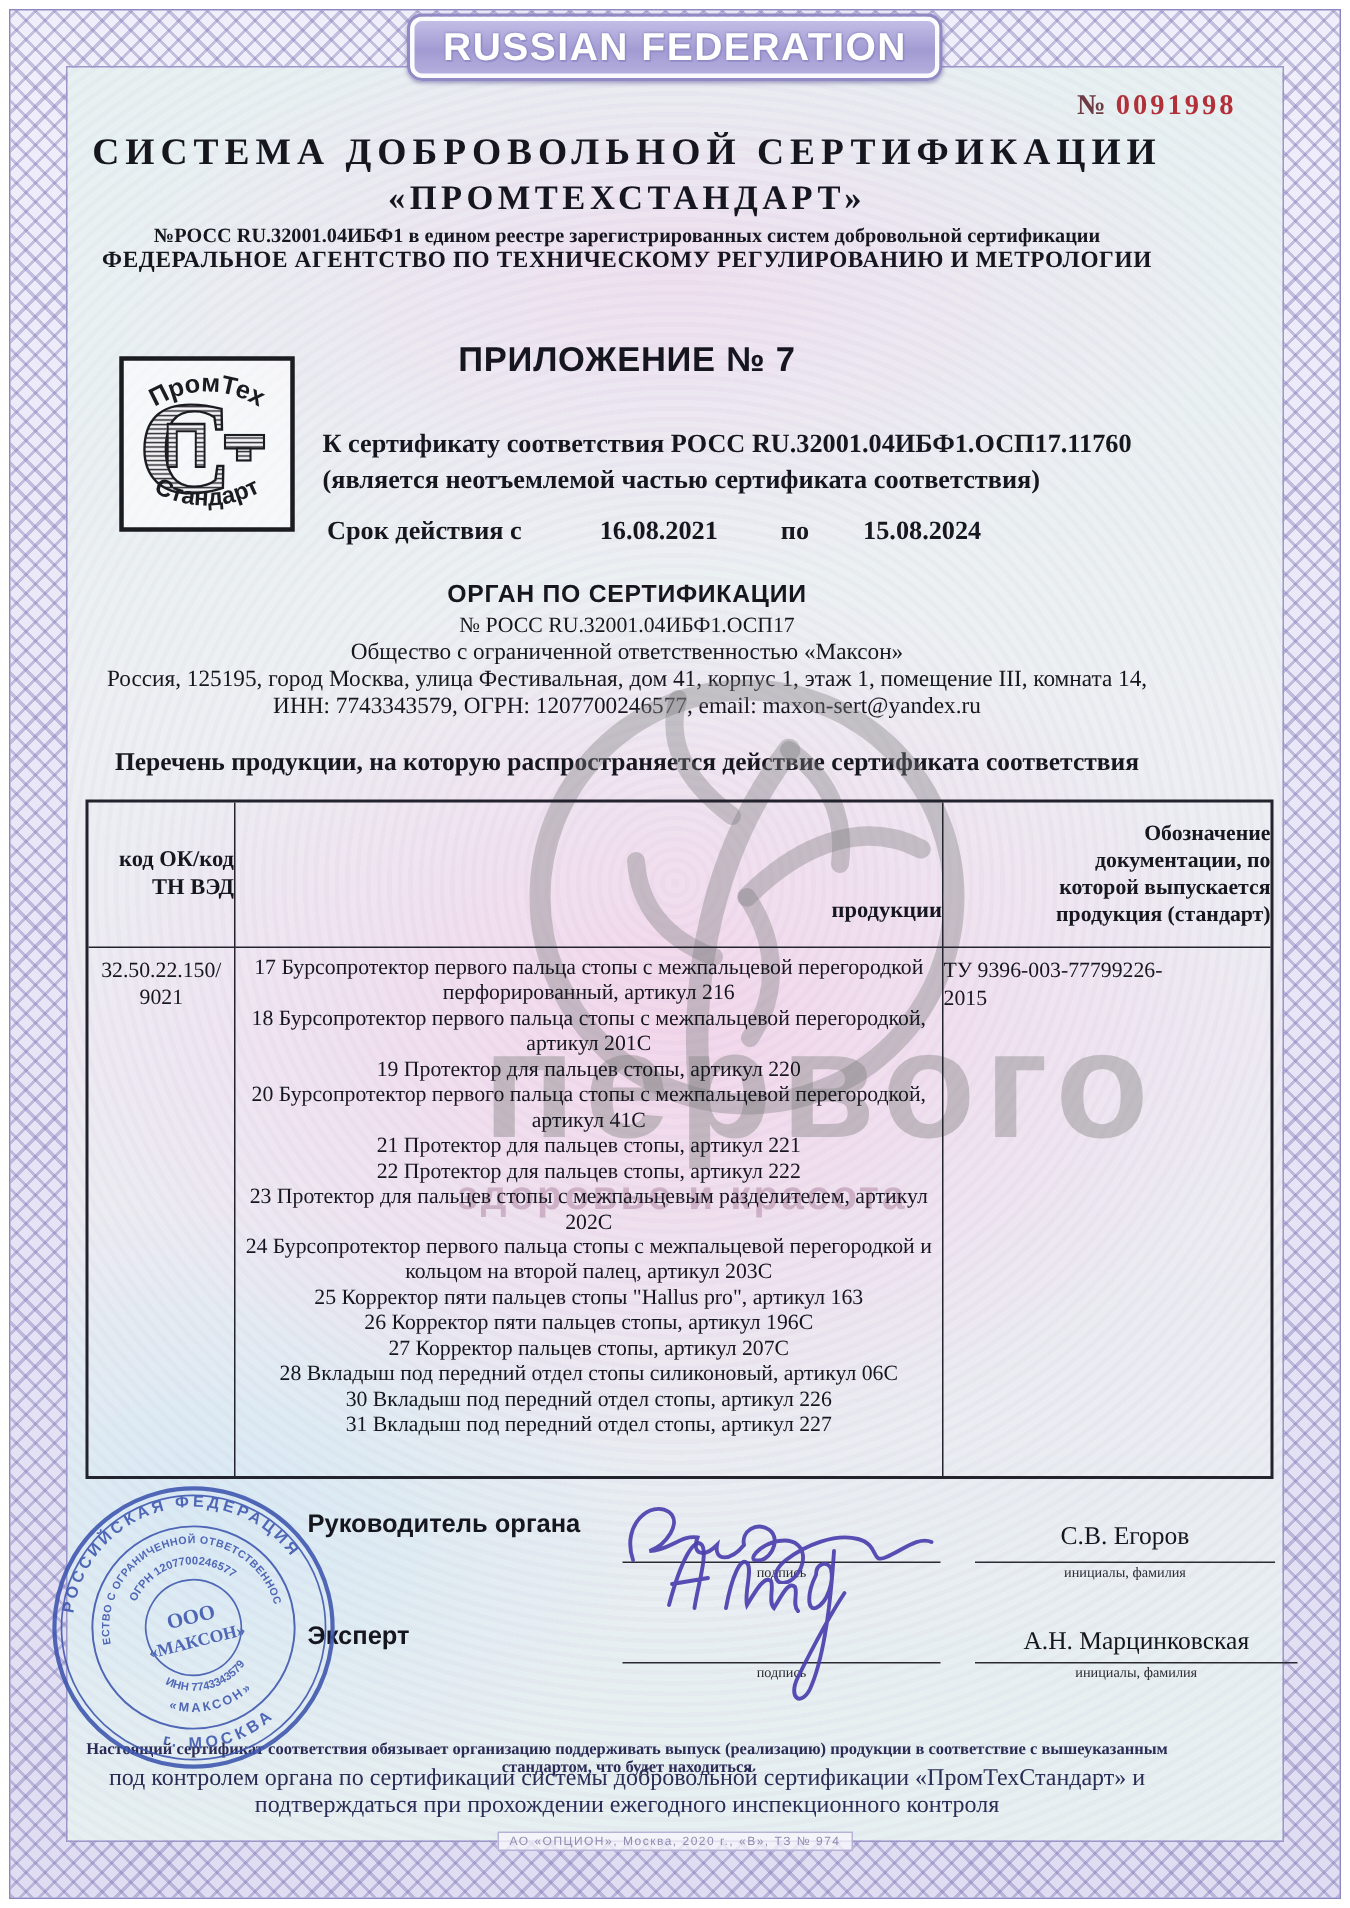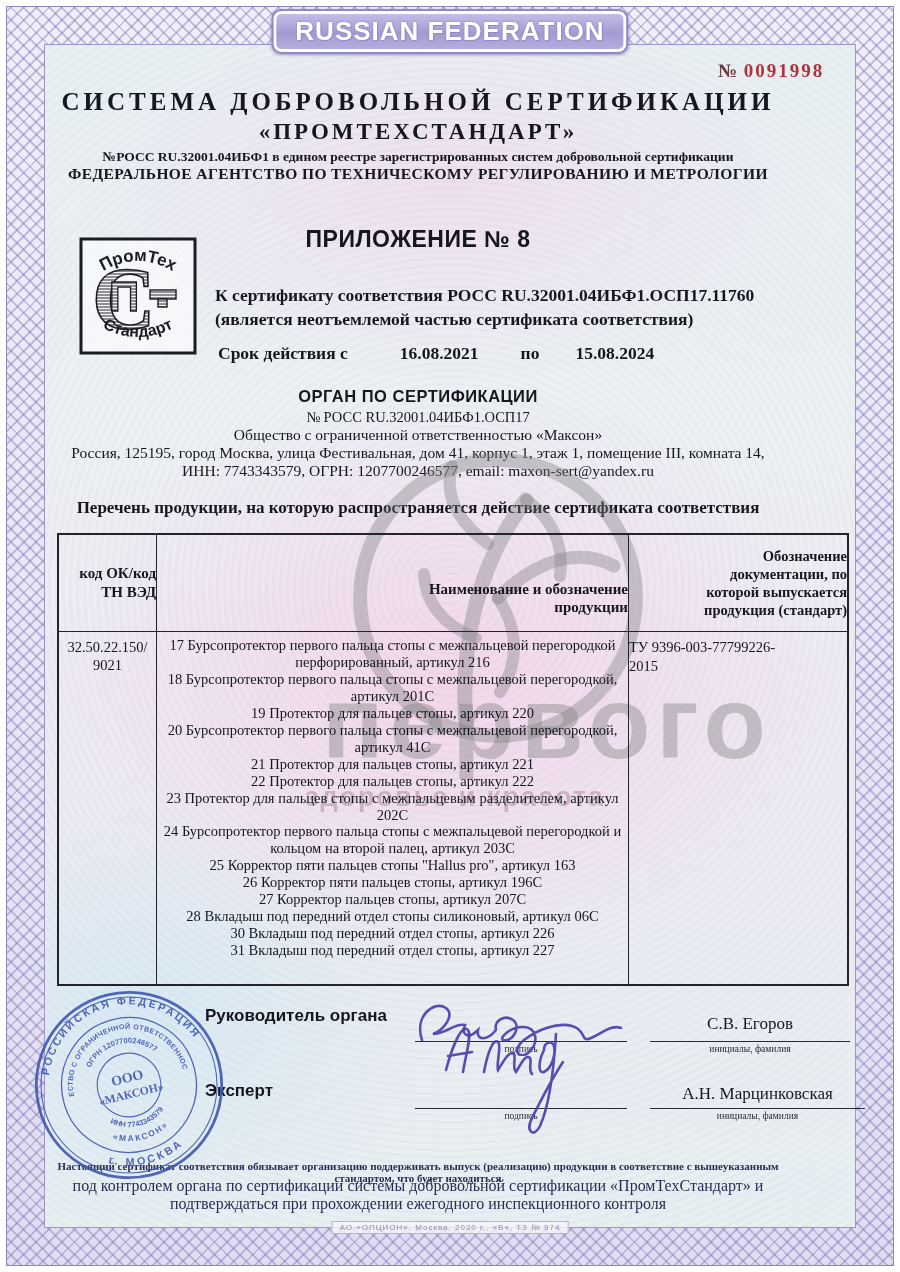--- a/index.html
+++ b/index.html
@@ -130,21 +130,21 @@
   <div class="abs serial">
     <span class="no">№</span>
     <span class="digits">0091998</span>
   </div>
 
   <div class="abs ctr h1">СИСТЕМА ДОБРОВОЛЬНОЙ СЕРТИФИКАЦИИ</div>
   <div class="abs ctr h2">«ПРОМТЕХСТАНДАРТ»</div>
   <div class="abs ctr registry">№РОСС RU.32001.04ИБФ1 в едином реестре зарегистрированных систем добровольной сертификации</div>
   <div class="abs ctr agency">ФЕДЕРАЛЬНОЕ АГЕНТСТВО ПО ТЕХНИЧЕСКОМУ РЕГУЛИРОВАНИЮ И МЕТРОЛОГИИ</div>
 
-  <div class="abs ctr annex-title sans">ПРИЛОЖЕНИЕ № 8</div>
+  <div class="abs ctr annex-title sans">ПРИЛОЖЕНИЕ № 7</div>
 
   <svg class="abs logo" viewBox="0 0 124 124">
     <defs>
       <pattern id="hatch" width="4" height="3" patternUnits="userSpaceOnUse">
         <rect width="4" height="3" fill="#f4f4f6"></rect>
         <line x1="0" y1="1" x2="4" y2="1" stroke="#2a2a30" stroke-width="1"></line>
       </pattern>
       <path id="arcTop" d="M20,42 Q62,12 104,42"></path>
       <path id="arcBot" d="M16,88 Q62,118 108,88"></path>
     </defs>
@@ -174,21 +174,20 @@
   <div class="abs ctr org-req">ИНН: 7743343579, ОГРН: 1207700246577, email: maxon-sert@yandex.ru</div>
 
   <div class="abs ctr list-head">Перечень продукции, на которую распространяется действие сертификата соответствия</div>
 
   <div class="abs table">
     <div class="cell hcell">
       <div>код ОК/код</div>
       <div>ТН ВЭД</div>
     </div>
     <div class="cell hcell name">
-      <div>Наименование и обозначение</div>
       <div>продукции</div>
     </div>
     <div class="cell last hcell doc">
       <div>Обозначение</div>
       <div>документации, по</div>
       <div>которой выпускается</div>
       <div>продукция (стандарт)</div>
     </div>
     <div class="cell code-cell">
       <div>32.50.22.150/</div>

